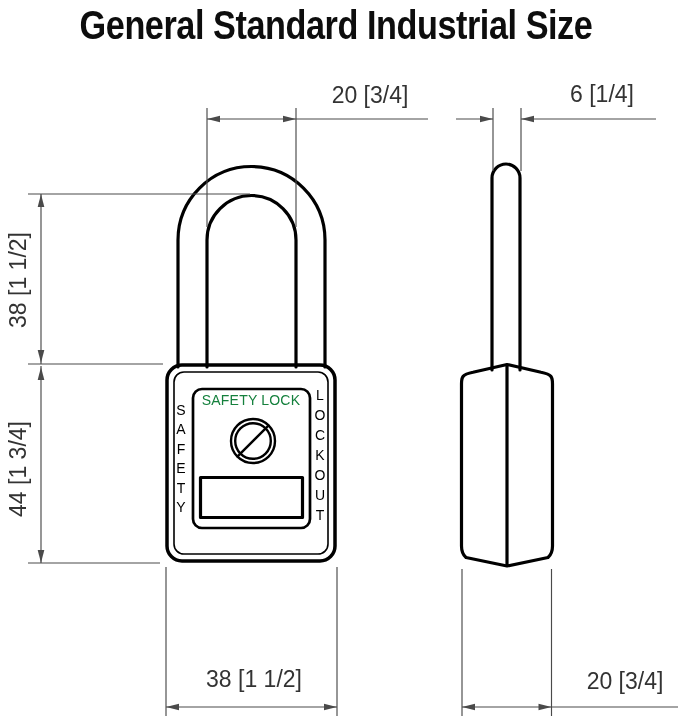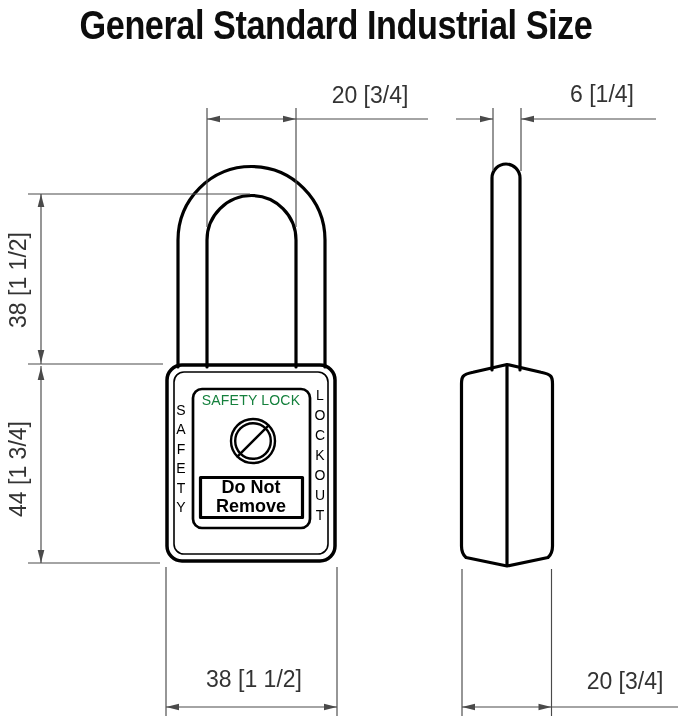--- a/index.html
+++ b/index.html
@@ -105,24 +105,20 @@
   <div class="label dim-label rot" style="left:18px; top:280px;">38 [1 1/2]</div>
 
   <div class="label dim-label rot" style="left:18px; top:469px;">44 [1 3/4]</div>
 
   <div class="label dim-label" style="left:254px; top:679px;">38 [1 1/2]</div>
 
   <div class="label dim-label" style="left:625px; top:681px;">20 [3/4]</div>
 
   <div class="label panel-header" style="left:251px; top:400px;">SAFETY LOCK</div>
 
-  <div class="label warning" style="left:251px; top:497px;">
-    <span>Do Not</span>
-    <span>Remove</span>
-  </div>
 
   <div class="label vstack" style="left:181px; top:459px;">S
 A
 F
 E
 T
 Y</div>
 
   <div class="label vstack wide" style="left:320px; top:455px;">L
 O

